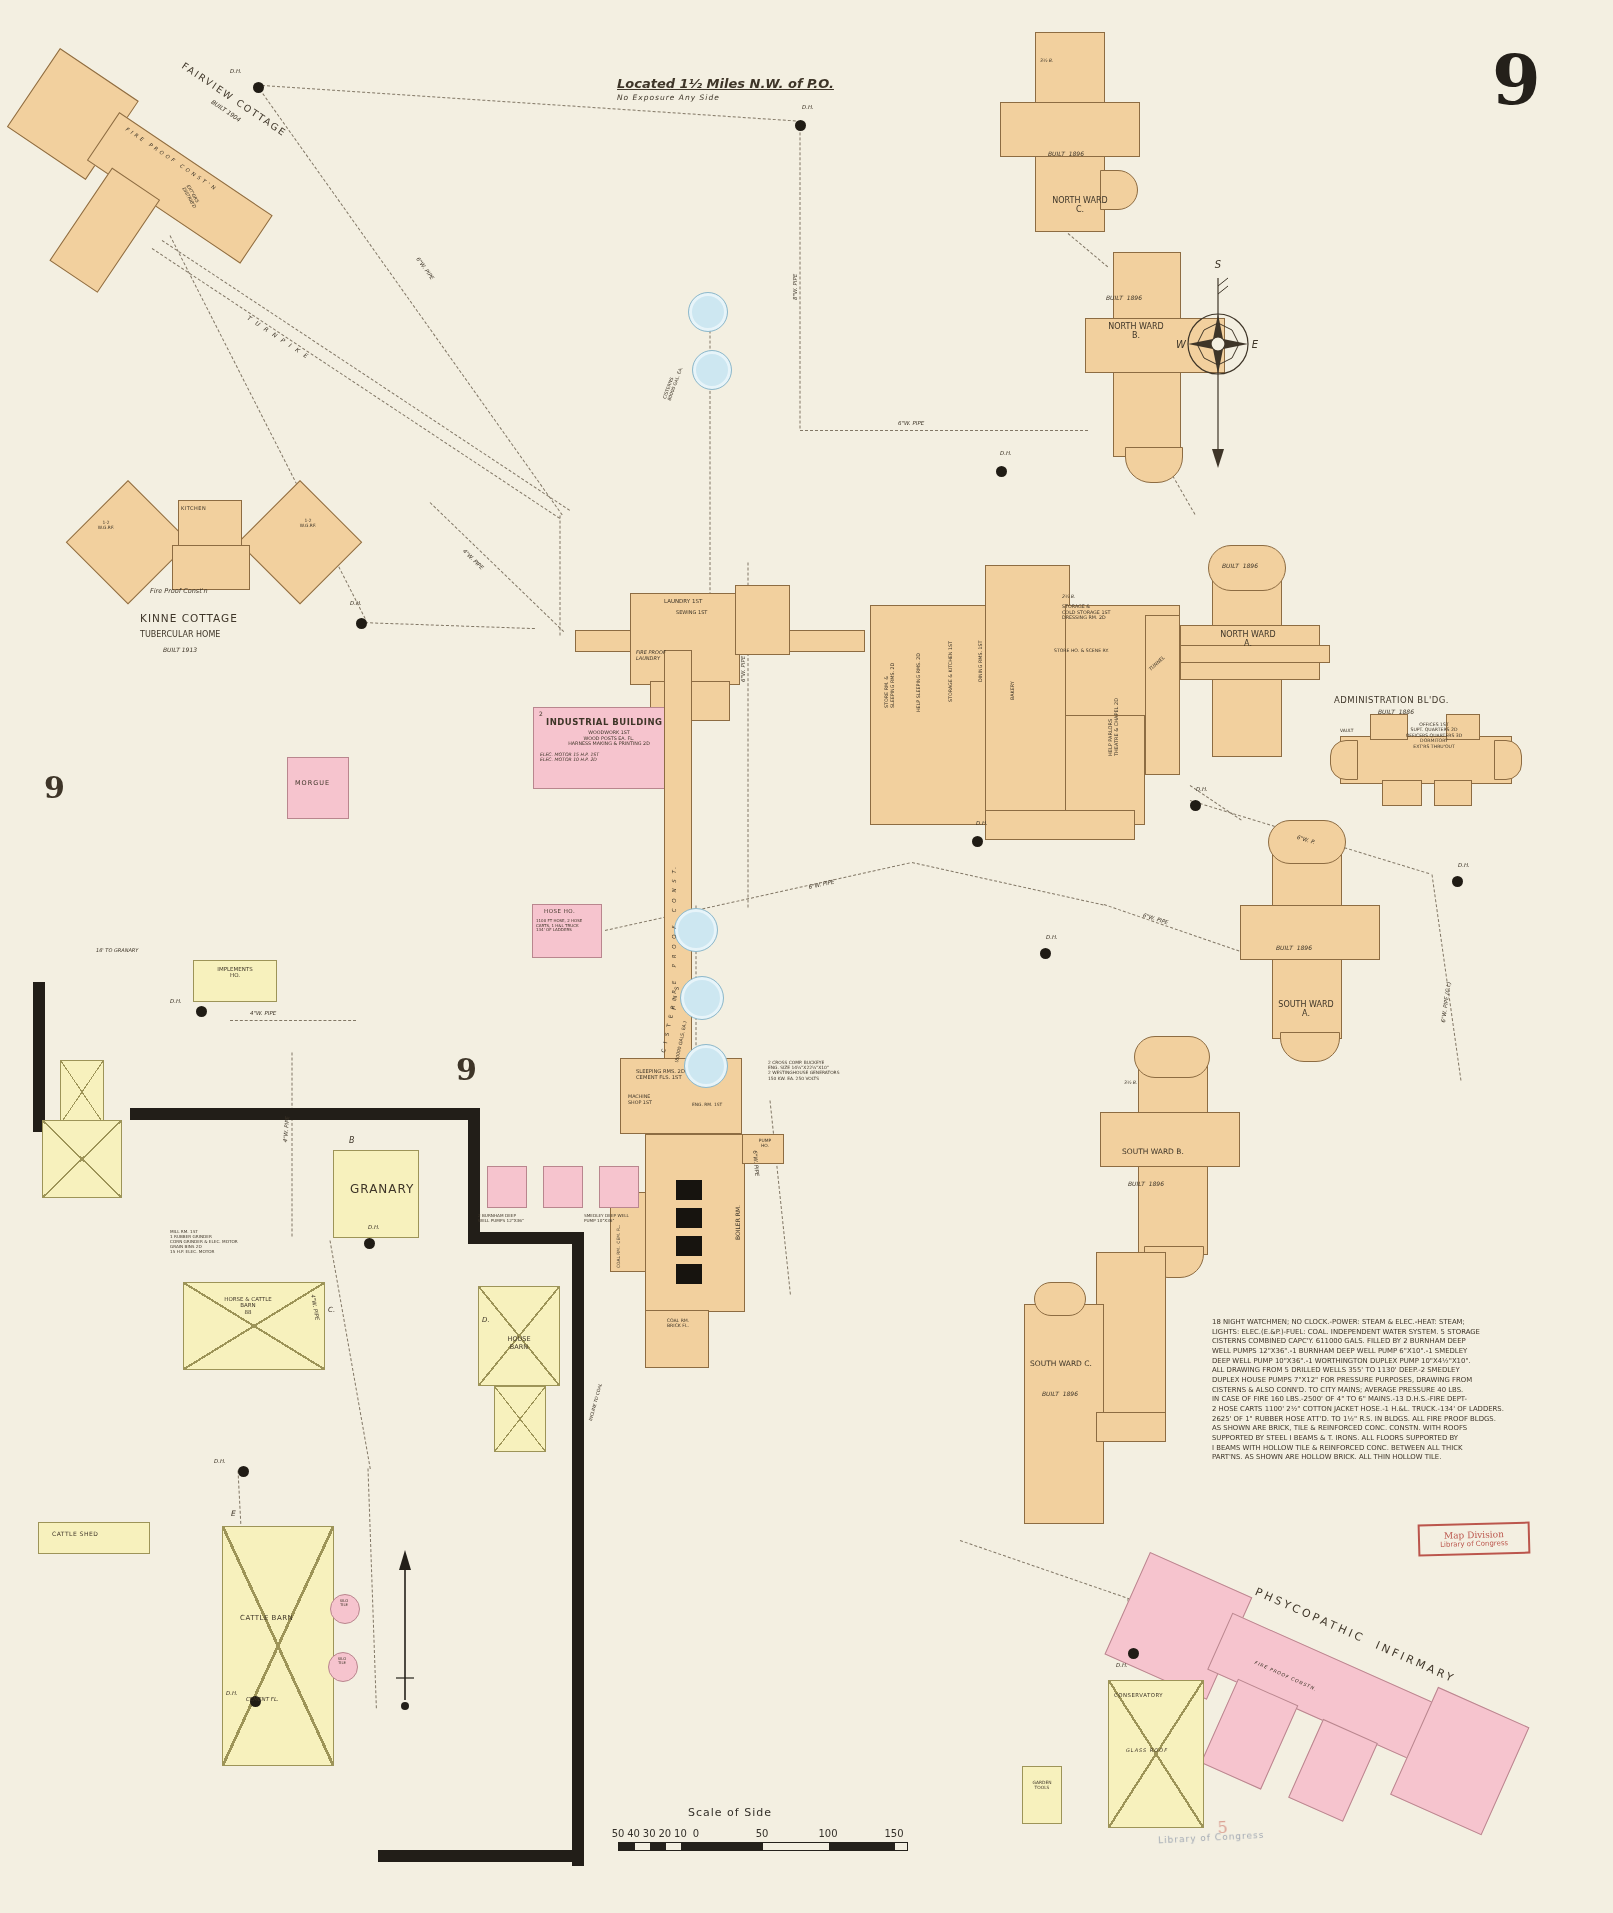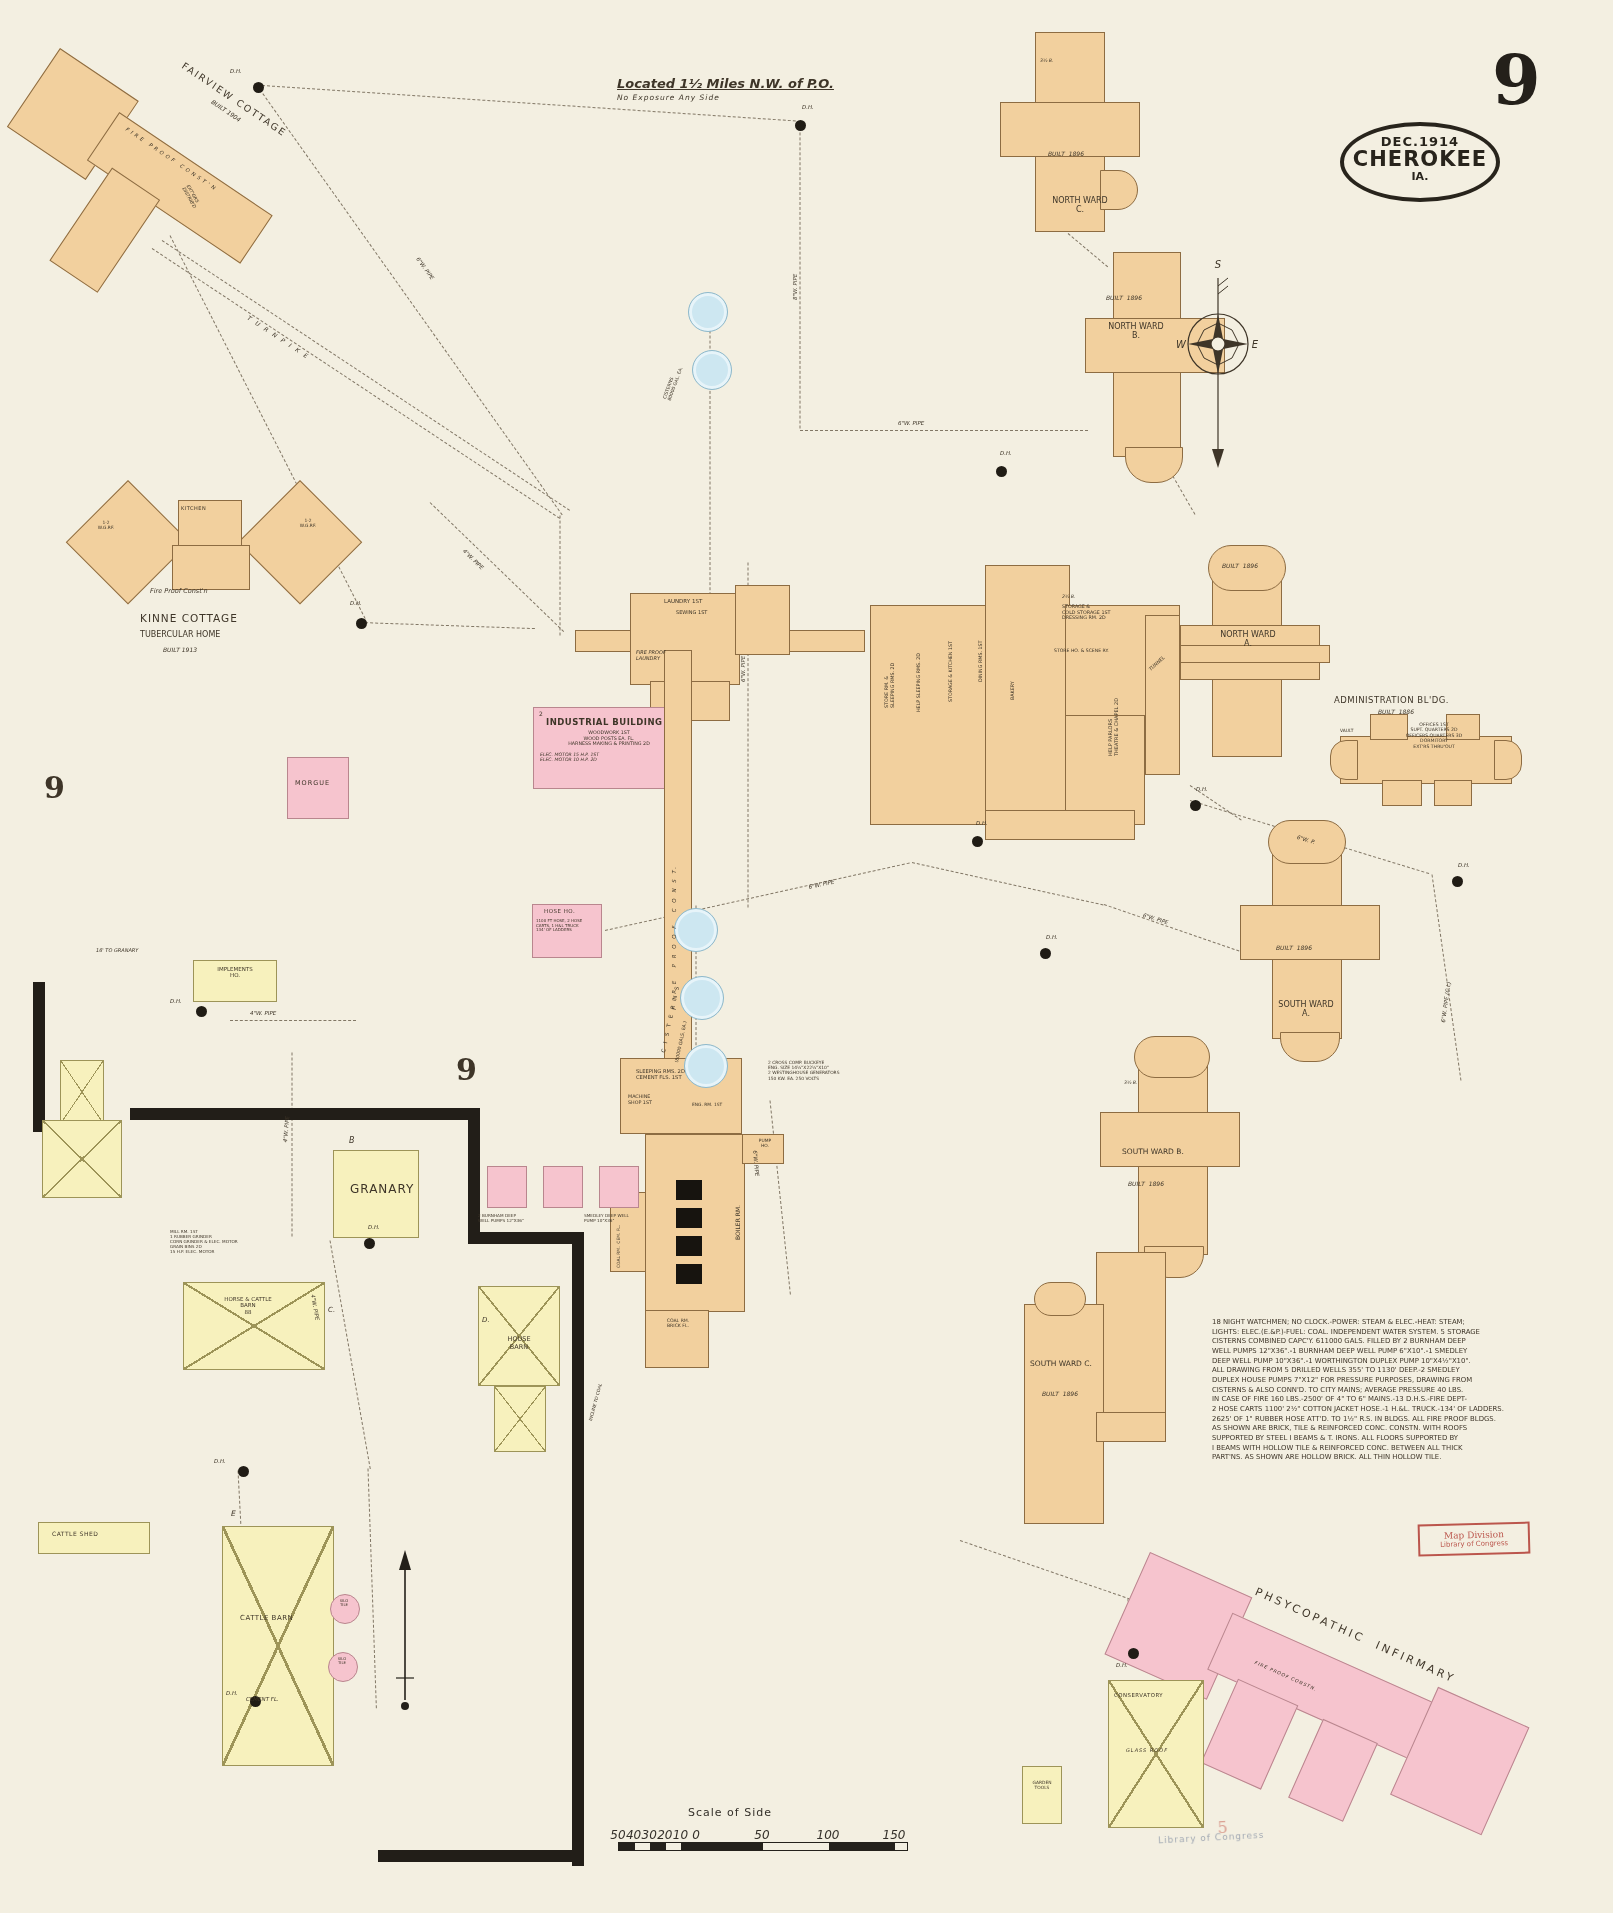--- a/index.html
+++ b/index.html
@@ -42,21 +42,21 @@
   #stamp-md .a{font-size:9px;font-family:"DejaVu Serif",serif;}
   #stamp-md .b{font-size:7px;}
   #stamp-loc{position:absolute;left:1158px;top:1832px;width:130px;color:#8e98a8;opacity:.8;
              transform:rotate(-3deg);font-size:9px;letter-spacing:1px;filter:blur(.3px);}
   #stamp-loc .num{position:absolute;left:60px;top:-14px;color:#c4584a;font-size:16px;
                   font-family:"DejaVu Serif",serif;opacity:.65;filter:blur(.4px);}
   #scale{position:absolute;left:618px;top:1806px;width:300px;}
   #scale .t{position:absolute;left:70px;top:0;font-size:11px;letter-spacing:1px;color:#34302a;}
   #scale .bars{position:absolute;left:0;top:36px;height:7px;width:288px;border:1px solid #24211b;}
   #scale .seg{position:absolute;top:0;height:7px;}
-  #scale .tick{position:absolute;top:22px;font-size:12px;transform:translateX(-50%);color:#34302a;font-style:italic;}
+  #scale .tick{position:absolute;top:22px;font-size:10px;transform:translateX(-50%);color:#34302a;}
 </style>
 </head>
 <body>
 
 <div id="sheet">
 
   <div id="maplayer">
       <div class="pipe" style="left: 257px; top: 85px; width: 527px; transform: rotate(54.6deg);"></div>
       <div class="pipe" style="left: 152px; top: 248px; width: 489px; transform: rotate(33.5deg);"></div>
       <div class="pipe" style="left: 162px; top: 240px; width: 489px; transform: rotate(33.5deg);"></div>
@@ -409,25 +409,20 @@
       <div class="lbl it" style="left: 758px; top: 1150px; font-size: 5.5px; transform: rotate(85deg);">6"W. PIPE</div>
       <div class="lbl" style="left: 662px; top: 398px; font-size: 4.6px; transform: rotate(-70deg);">CISTERNS
 80000 GAL. EA.</div>
       <div class="lbl" style="left: 660px; top: 1052px; font-size: 5.5px; transform: rotate(-78deg); letter-spacing: 2px;">C I S T E R N S</div>
       <div class="lbl" style="left: 674px; top: 1062px; font-size: 4.6px; transform: rotate(-78deg);">(80000 GALS. EA.)</div>
       <div class="lbl it" style="left: 1062px; top: 594px; font-size: 4.6px;">2½ B.</div>
     </div>
 
   <div id="sheetnum">9</div>
 
-  <div id="oval">
-    <div class="d">DEC.1914</div>
-    <div class="c">CHEROKEE</div>
-    <div class="s">IA.</div>
-  </div>
 
   <div id="located">
     <div class="l1">Located 1½ Miles N.W. of P.O.</div>
     <div class="l2">No Exposure Any Side</div>
   </div>
 
 
   <svg width="84" height="230" style="position:absolute;left:1176px;top:252px" viewBox="0 0 84 230">
     <line x1="42" y1="26" x2="42" y2="198" stroke="#3e3528" stroke-width="1.2"></line>
     <polygon points="42,216 36,197 48,197" fill="#3e3528"></polygon>

